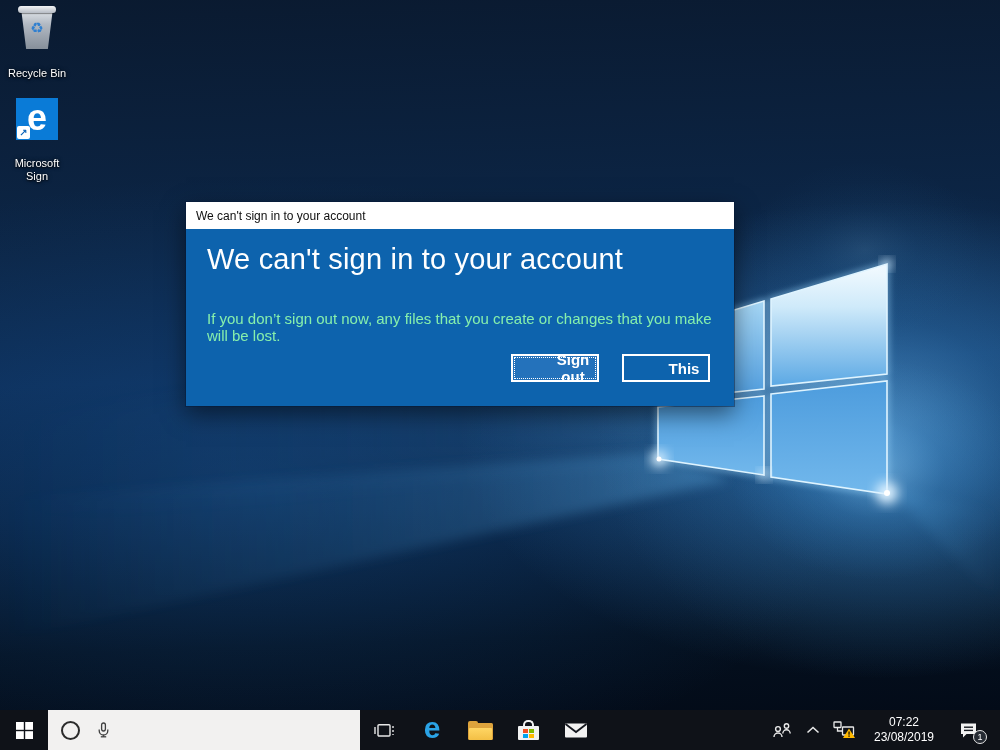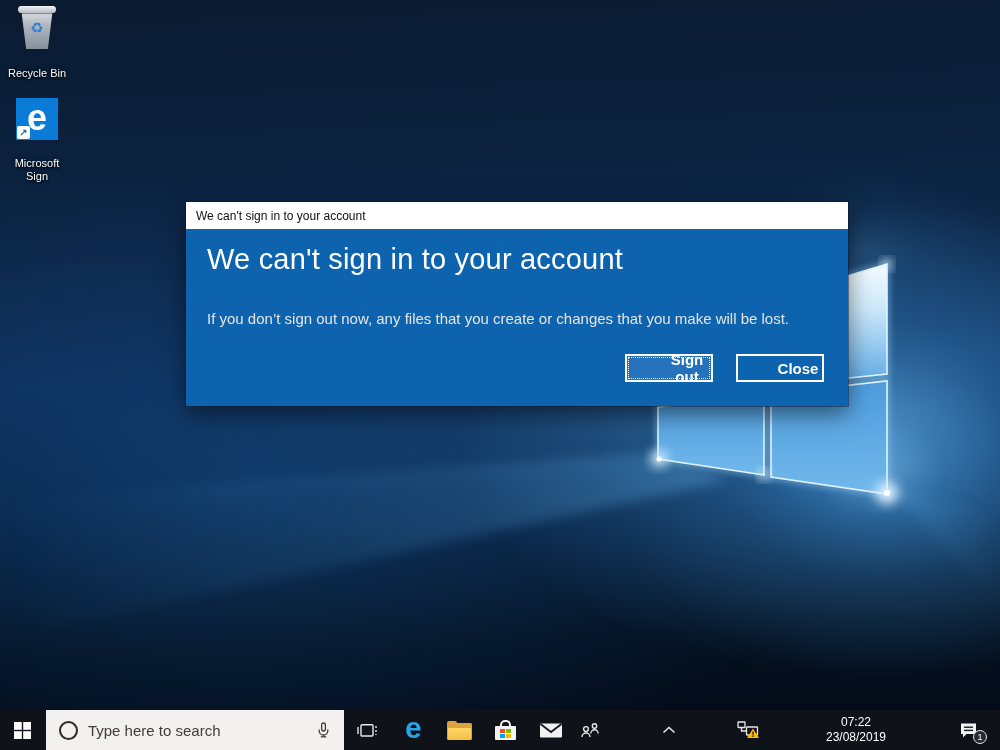--- a/index.html
+++ b/index.html
@@ -36,31 +36,31 @@
 
   .edge-tile { width:42px; height:42px; margin:0 auto; background:#0a7bd7; position:relative;
     display:flex; align-items:center; justify-content:center; }
   .edge-tile .e-letter { color:#fff; font-size:36px; font-weight:700; line-height:38px;
     font-family:"Liberation Sans", sans-serif; margin-top:-3px; }
   .shortcut-badge { position:absolute; left:1px; bottom:1px; width:13px; height:13px;
     background:#fff; border-radius:2px; color:#0a63b8; font-size:10px; line-height:13px;
     text-align:center; font-weight:700; }
 
   
-  .dialog { position:absolute; left:186px; top:202px; width:662px; height:204px;
+  .dialog { position:absolute; left:186px; top:202px; width:548px; height:204px;
     box-shadow:0 0 0 1px rgba(5,25,55,.45), 0 8px 22px rgba(0,0,0,.5); }
   .dialog-titlebar { height:27px; background:#ffffff; display:flex; align-items:center;
     padding:0 10px; }
   .dialog-title-text { font-size:12px; color:#0f0f0f; }
   .dialog-body { position:absolute; top:27px; left:0; right:0; bottom:0;
     background:var(--dialog_blue,#0d63ad); color:#fff; }
   .dialog-heading { position:absolute; left:21px; top:14px; font-size:29px;
     font-weight:300; letter-spacing:.2px; color:#fff; }
   .dialog-line1 { position:absolute; left:21px; top:59px; font-size:15px; color:#fff; }
-  .dialog-line2 { position:absolute; left:21px; top:81px; font-size:15px; color:#e5e5e5;text-align:center; }
+  .dialog-line2 { position:absolute; left:21px; top:81px; font-size:15px; color:#86efac; }
   .btn-row { position:absolute; right:24px; bottom:24px; display:flex; gap:23px; }
   .dlg-btn { width:88px; height:28px; border:2px solid #fff; background:transparent;
     color:#fff; font-size:15px; font-weight:600; font-family:inherit; cursor:pointer;
     display:flex; align-items:center; justify-content:center;padding-left:36px; }
   .dlg-btn.primary { background:var(--signout_fill,#2472bb); position:relative; }
   .dlg-btn.primary::after { content:""; position:absolute; inset:1px;
     border:1px dotted #fff; pointer-events:none; }
 
   
   .taskbar { position:absolute; left:0; right:0; bottom:0; height:40px;
@@ -92,21 +92,21 @@
   .bag-icon { width:21px; height:20px; position:relative; }
   .bag-handle { position:absolute; top:0; left:5px; width:11px; height:9px;
     border:2px solid #f2f2f2; border-bottom:none; border-radius:5px 5px 0 0; }
   .bag-body { position:absolute; top:6px; left:0; right:0; bottom:0; background:#f2f2f2;
     border-radius:1px; }
   .mslogo { position:absolute; top:9px; left:5px; width:11px; height:9px; display:grid;
     grid-template-columns:1fr 1fr; grid-template-rows:1fr 1fr; gap:1px; }
   .ms1{background:var(--ms_red,#f25022);} .ms2{background:var(--ms_green,#7fba00);}
   .ms3{background:var(--ms_blue,#00a4ef);} .ms4{background:var(--ms_yellow,#ffb900);}
 
-  .tray { margin-left:auto; display:flex; align-items:flex-start; height:40px; padding-right:8px;gap:48px; }
+  .tray { margin-left:auto; display:flex; align-items:flex-start; height:40px; padding-right:8px; }
   .tray-btn { border:none; background:transparent; height:40px; display:flex;
     align-items:center; justify-content:center; cursor:pointer; padding:0; }
   .w-people{width:34px;} .w-chev{width:26px;} .w-net{width:36px;} .w-action{width:46px; position:relative;}
   .clock-btn { width:84px; flex-direction:column; color:#fff; font-size:12px;
     line-height:15px; font-family:inherit; text-align:center; }
   .badge { position:absolute; right:5px; bottom:6px; width:14px; height:14px;
     border-radius:50%; background:#262b33; border:1px solid #e6e6e6; color:#fff;
     font-size:9px; line-height:12px; text-align:center; }
 </style>
 </head>
@@ -203,40 +203,39 @@
 
     <div class="dialog">
       <div class="dialog-titlebar">
         <span class="dialog-title-text">We can't sign in to your account</span>
       </div>
       <div class="dialog-body">
         <div class="dialog-heading">We can't sign in to your account</div>
         <div class="dialog-line2">If you don’t sign out now, any files that you create or changes that you make will be lost.</div>
         <div class="btn-row">
           <button class="dlg-btn primary">Sign out</button>
-          <button class="dlg-btn">Close</button>
+          <button class="dlg-btn">This</button>
         </div>
       </div>
     </div>
   </div>
 
   <div class="taskbar">
 
     <button class="tb-btn">
       <svg width="17" height="17" viewBox="0 0 17 17">
         <rect x="0" y="0" width="7.8" height="7.8" fill="#fff"></rect>
         <rect x="9.2" y="0" width="7.8" height="7.8" fill="#fff"></rect>
         <rect x="0" y="9.2" width="7.8" height="7.8" fill="#fff"></rect>
         <rect x="9.2" y="9.2" width="7.8" height="7.8" fill="#fff"></rect>
       </svg>
     </button>
 
     <div class="searchbox">
       <span class="cortana-ring"></span>
-      <input class="search-input" type="text" placeholder="Type here to search" style="">
       <span class="mic-wrap">
         <svg width="15" height="17" viewBox="0 0 15 17">
           <g stroke="#3f3f3f" stroke-width="1.3" fill="none">
             <rect x="5.6" y="1" width="3.8" height="8" rx="1.9"></rect>
             <path d="M3.2,7.5 v1.2 a4.3,4.3 0 0 0 8.6,0 v-1.2"></path>
             <line x1="7.5" y1="13.2" x2="7.5" y2="14.8"></line>
             <line x1="4.8" y1="14.8" x2="10.2" y2="14.8"></line>
           </g>
         </svg>
       </span>

